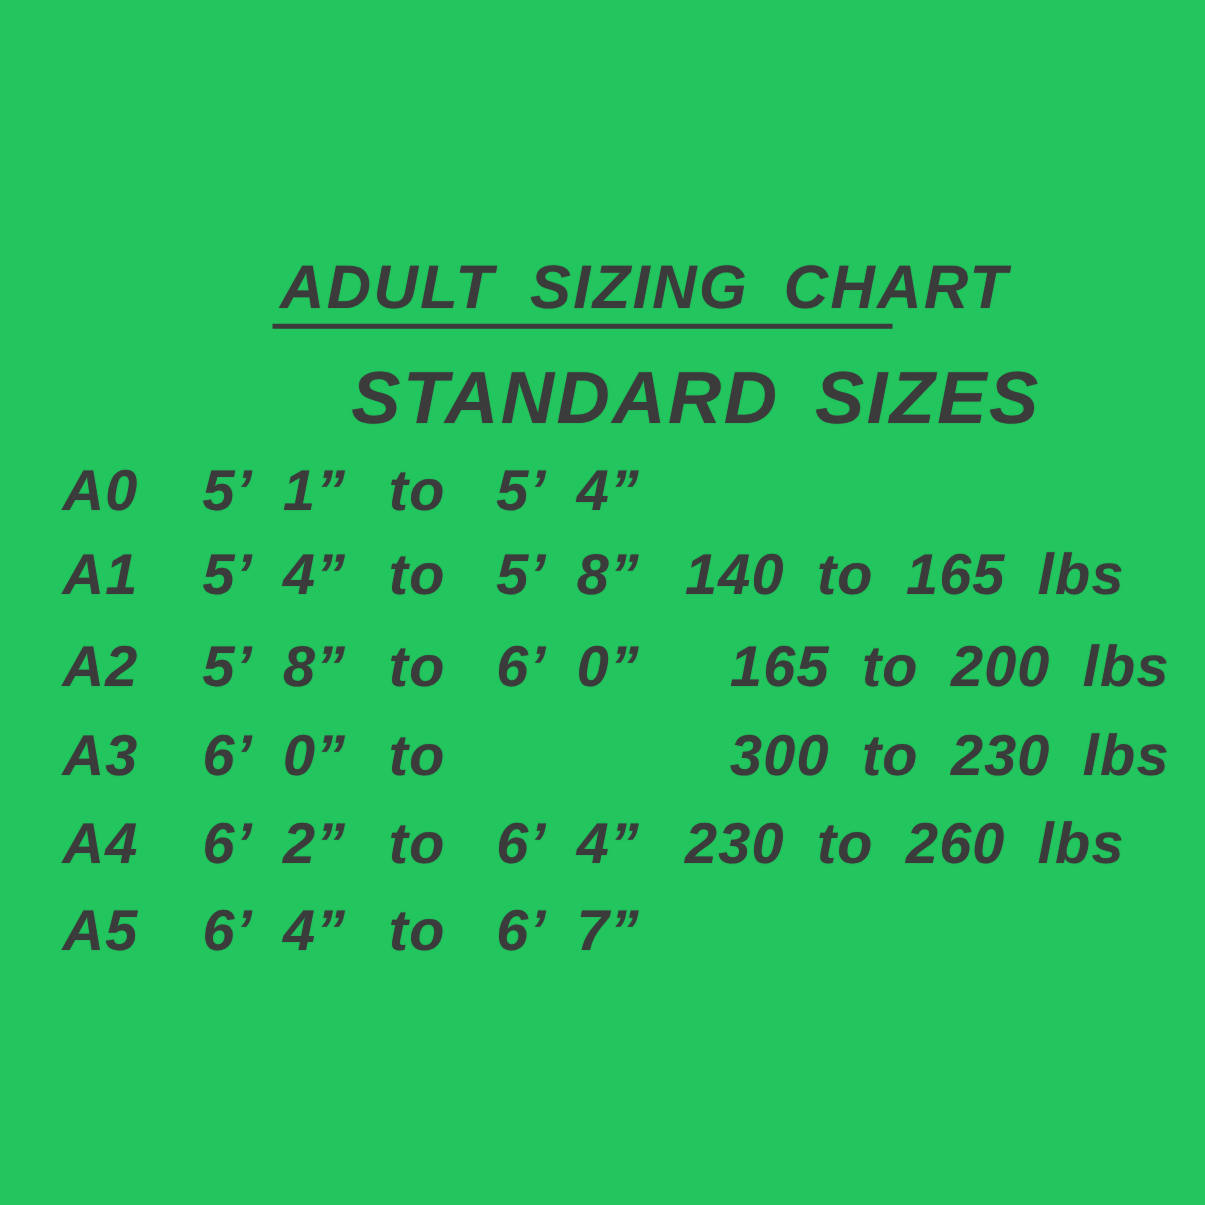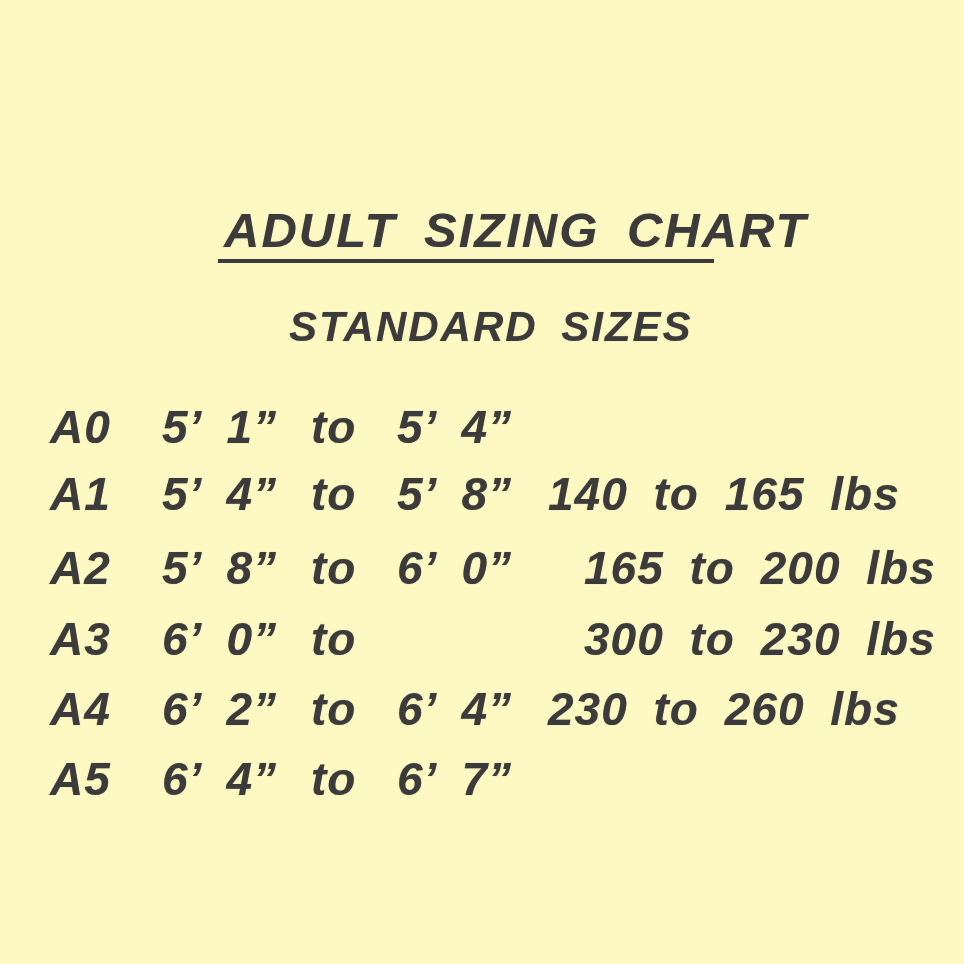--- a/index.html
+++ b/index.html
@@ -1,20 +1,20 @@
 <!DOCTYPE html>
 <html><head>
 <meta charset="utf-8">
 <style>
   html, body { margin: 0; padding: 0; background: #ffffff; }
   .canvas {
     position: relative;
     width: 964px;
     height: 964px;
-    background: #fef9c3;
+    background: #22c55e;
     overflow: hidden;
     font-family: "Liberation Sans", sans-serif;
     font-style: italic;
     font-weight: bold;
     color: #3b3b3b;
     text-shadow: 0 0 1px rgba(59,59,59,0.45);
   }
   .title {
     position: absolute;
     left: 224px;
@@ -31,37 +31,36 @@
     left: 218px;
     top: 259px;
     width: 496px;
     height: 4px;
     background: #3b3b3b;
   }
   .subtitle {
     position: absolute;
     left: 281px;
     top: 294px;
-    margin: 8px;
-    font-size: 42px;
+    margin: 0;
+    font-size: 59px;
     line-height: 49px;
     letter-spacing: 2px;
     word-spacing: 10px;
     white-space: pre;
   }
   .row {
     position: absolute;
     left: 0;
     width: 964px;
     height: 46px;
     font-size: 46px;
     line-height: 46px;
     letter-spacing: 1px;
     word-spacing: 12px;
-    margin-top: 35px;
   }
   .c { position: absolute; top: 0; white-space: pre; }
   .col-size   { left: 50px;  }
   .col-hfrom  { left: 162px; text-align: right; }
   .col-to     { left: 311px; }
   .col-hto    { left: 397px; }
   .col-weight { left: 548px; }
   .row.indent-weight .col-weight { left: 584px; }
 </style>
 </head>

